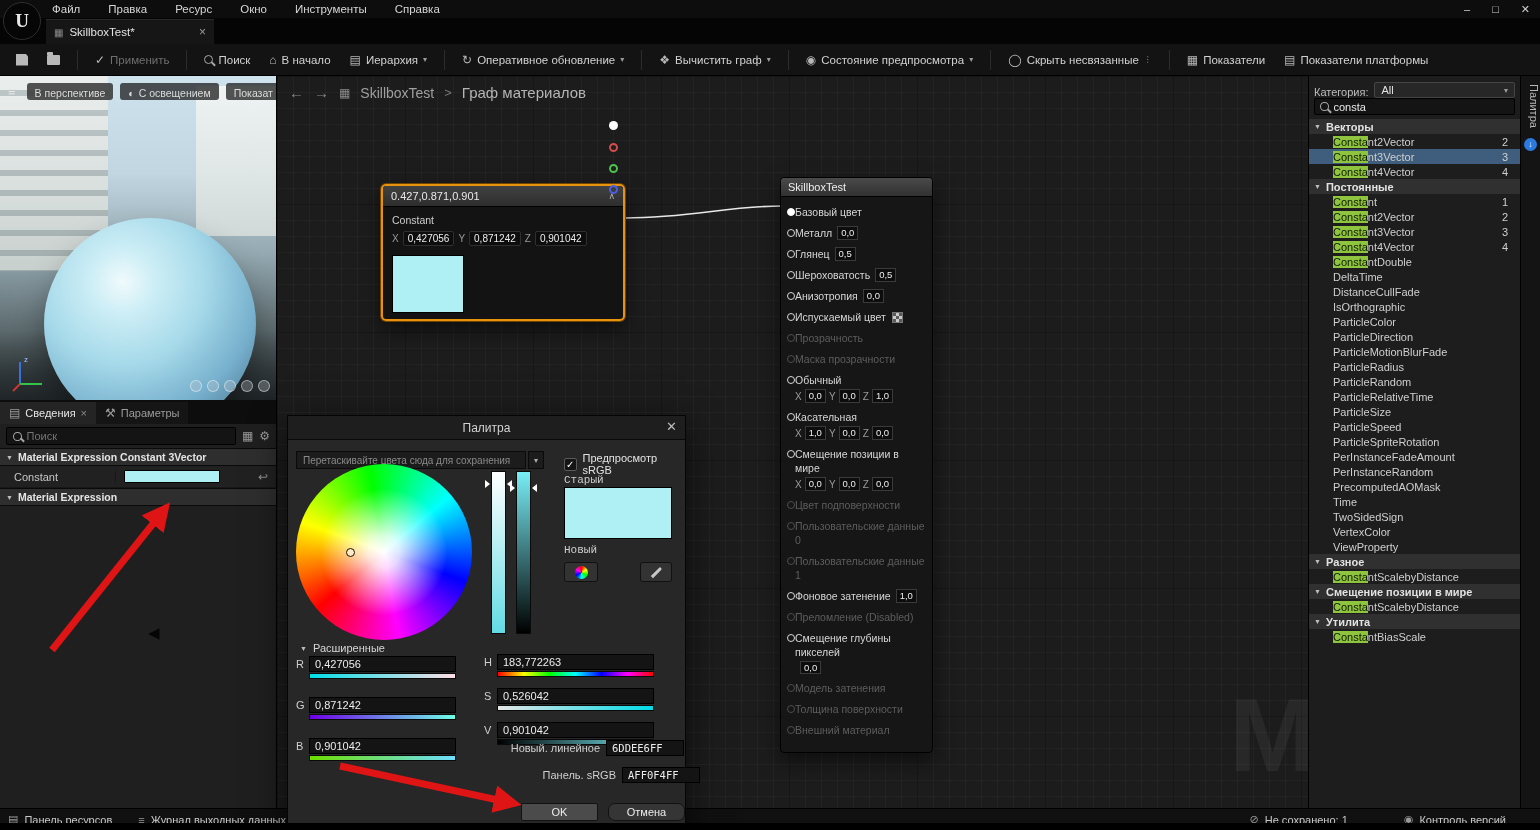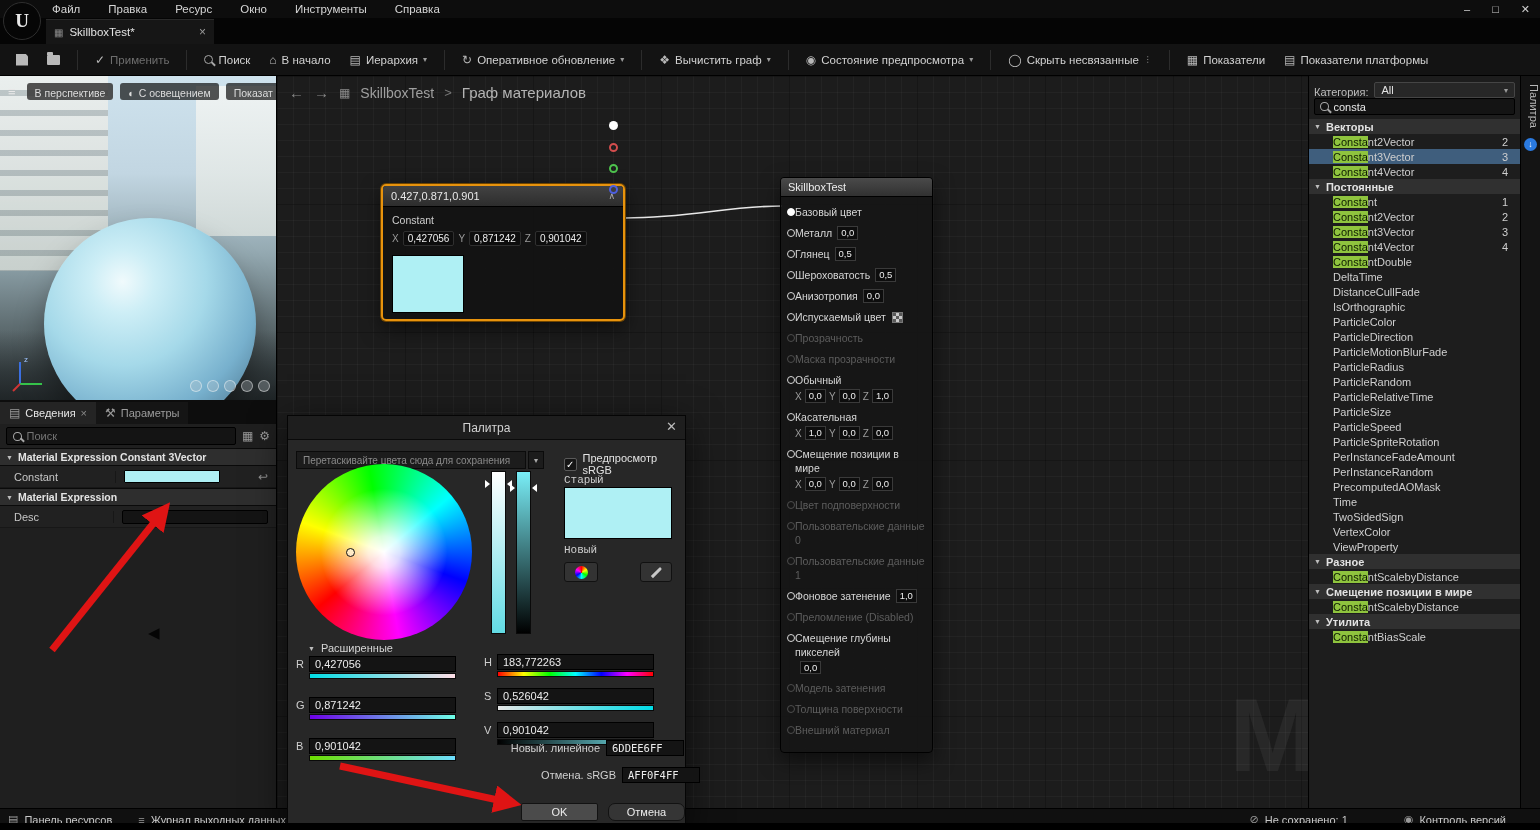--- a/index.html
+++ b/index.html
@@ -159,21 +159,21 @@
   .vhandle { position:absolute; width:0; height:0; border-top:4px solid transparent; border-bottom:4px solid transparent; }
   .vh-l { border-left:5px solid #fff; left:-7px; }
   .vh-r { border-right:5px solid #fff; right:-7px; }
   .old-label,.new-label { position:absolute; left:276px; color:#cfcfcf; font-size:11px;font-family:Liberation Mono, monospace; }
   .old-label { top:58px; } .new-label { top:128px; }
   .ohn-swatch { position:absolute; left:276px; top:71px; width:108px; height:52px; border:1px solid #000; }
   .theme-btn { position:absolute; left:276px; top:146px; width:34px; height:20px; background:#333; border:1px solid #111; border-radius:3px; display:flex; align-items:center; justify-content:center; }
   .theme-circle { width:13px; height:13px; border-radius:50%; background:conic-gradient(#f00,#ff0,#0f0,#0ff,#00f,#f0f,#f00); }
   .dropper-btn { position:absolute; left:352px; top:146px; width:32px; height:20px; background:#333; border:1px solid #111; border-radius:3px; display:flex; align-items:center; justify-content:center; }
   .i-dropper { width:3px; height:13px; background:#c8c8c8; border-radius:2px 2px 0 0; transform:rotate(45deg); }
-  .adv { position:absolute; left:20px; top:226px; display:flex; align-items:center; gap:6px; color:#d6d6d6; font-size:11px; }
+  .adv { position:absolute; left:12px; top:226px; display:flex; align-items:center; gap:6px; color:#d6d6d6; font-size:11px; }
   .cp-col { position:absolute; }
   .cp-rgb { left:8px; top:240px; width:160px; }
   .cp-hsv { left:196px; top:238px; width:170px; }
   .cp-row { position:relative; margin-bottom:12px; }
   .cp-rgb .cp-row { margin-bottom:18px; }
   .cp-hsv .cp-row { margin-bottom:11px; }
   .cp-ch { position:absolute; left:0; top:2px; color:#cfcfcf; font-size:11px; }
   .cp-box { margin-left:13px; height:16px; background:#141414; border:1px solid #000; display:flex; align-items:center; padding:0 5px; color:#ececec; font-size:11px; }
   .cp-strip { margin-left:13px; height:6px; margin-top:1px; border:1px solid #0a0a0a; }
   .strip-r { background:linear-gradient(90deg,#00dee6,#ffdee6); }
@@ -351,26 +351,20 @@
       <div class="dt-label">Constant</div>
       <div class="dt-value">
         <span class="dt-swatch" id="details-swatch" style="background: rgb(175, 240, 244);"></span>
         <span class="dt-reset">↩</span>
       </div>
     </div>
     <div class="dt-section">
       <span class="dt-sec-arrow">▼</span>
       <span>Material Expression</span>
     </div>
-    <div class="dt-row">
-      <div class="dt-label">Desc</div>
-      <div class="dt-value">
-          <span class="dt-input"></span>
-        </div>
-    </div>
     <span class="dt-tri">◀</span>
   </div>
 
   <div class="graph">
     <div class="breadcrumb">
       <span class="bc-arrow">←</span>
       <span class="bc-arrow">→</span>
       <span class="bc-icon">▦</span>
       <span class="bc-root">SkillboxTest</span>
       <span class="bc-sep">&gt;</span>
@@ -996,21 +990,21 @@
             <span>0,901042</span>
           </div>
           <div class="cp-strip strip-v"></div>
         </div>
       </div>
     <div class="hex-row hex1">
       <span class="hex-label">Новый. линейное</span>
       <span class="hex-box">6DDEE6FF</span>
     </div>
     <div class="hex-row hex2">
-      <span class="hex-label">Отмена. sRGB</span>
+      <span class="hex-label">Панель. sRGB</span>
       <span class="hex-box">AFF0F4FF</span>
     </div>
     <div class="dlg-btn btn-ok">OK</div>
     <div class="dlg-btn btn-cancel">Отмена</div>
   </div>
 
   <div class="statusbar">
     <span class="sb-item">
         <span class="sb-ic">▤</span>
         <span>Панель ресурсов</span>

